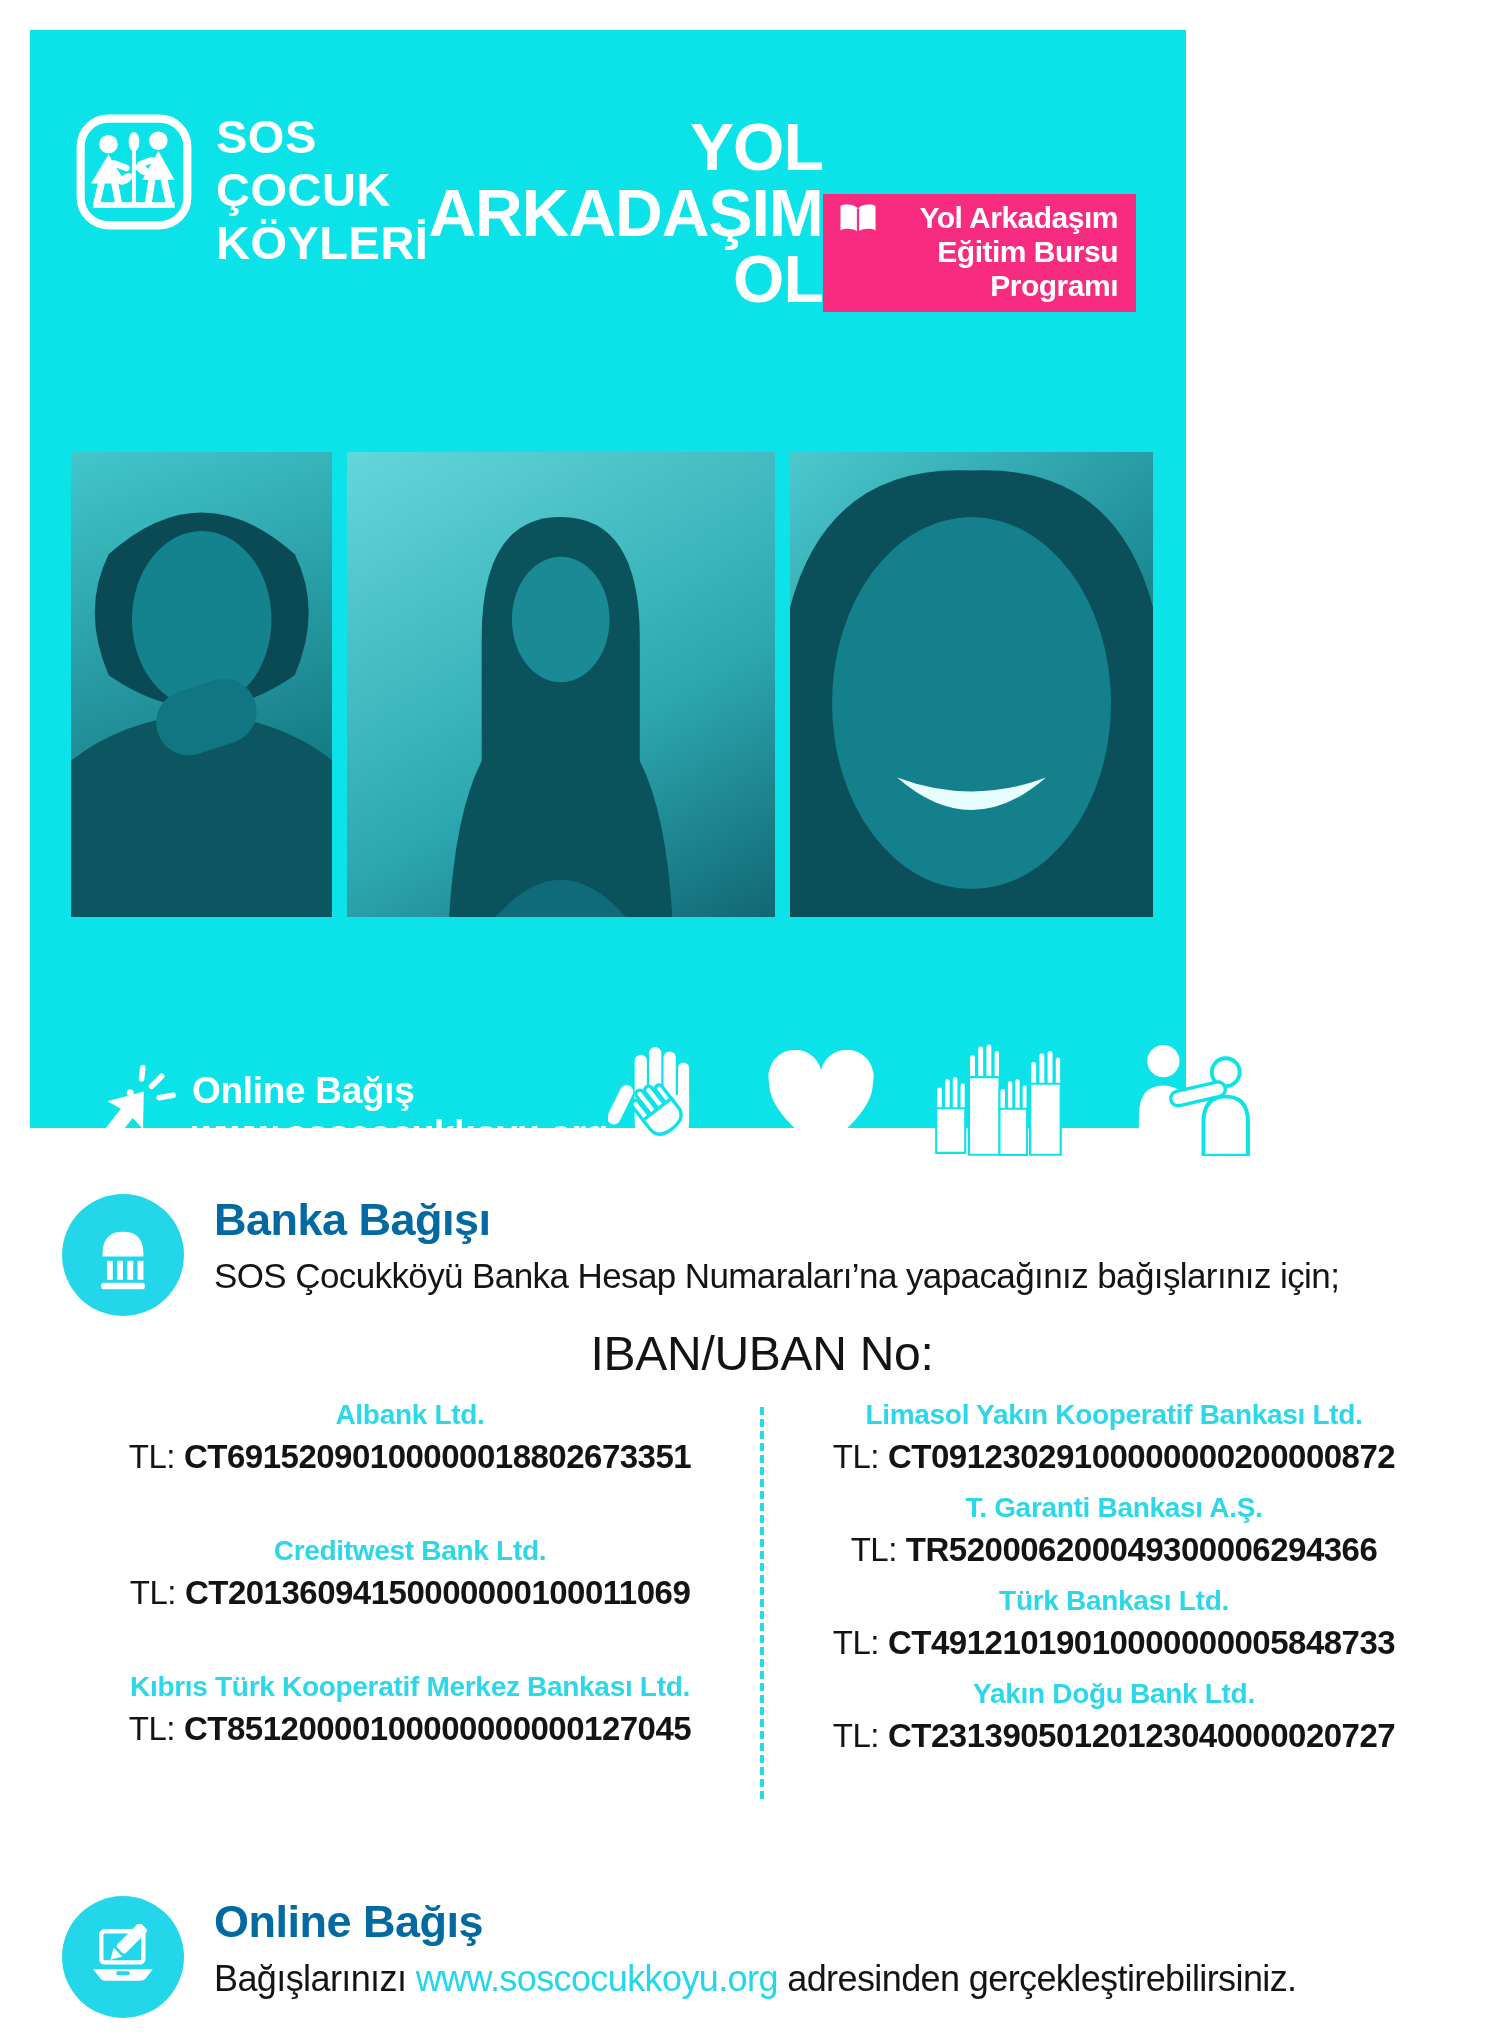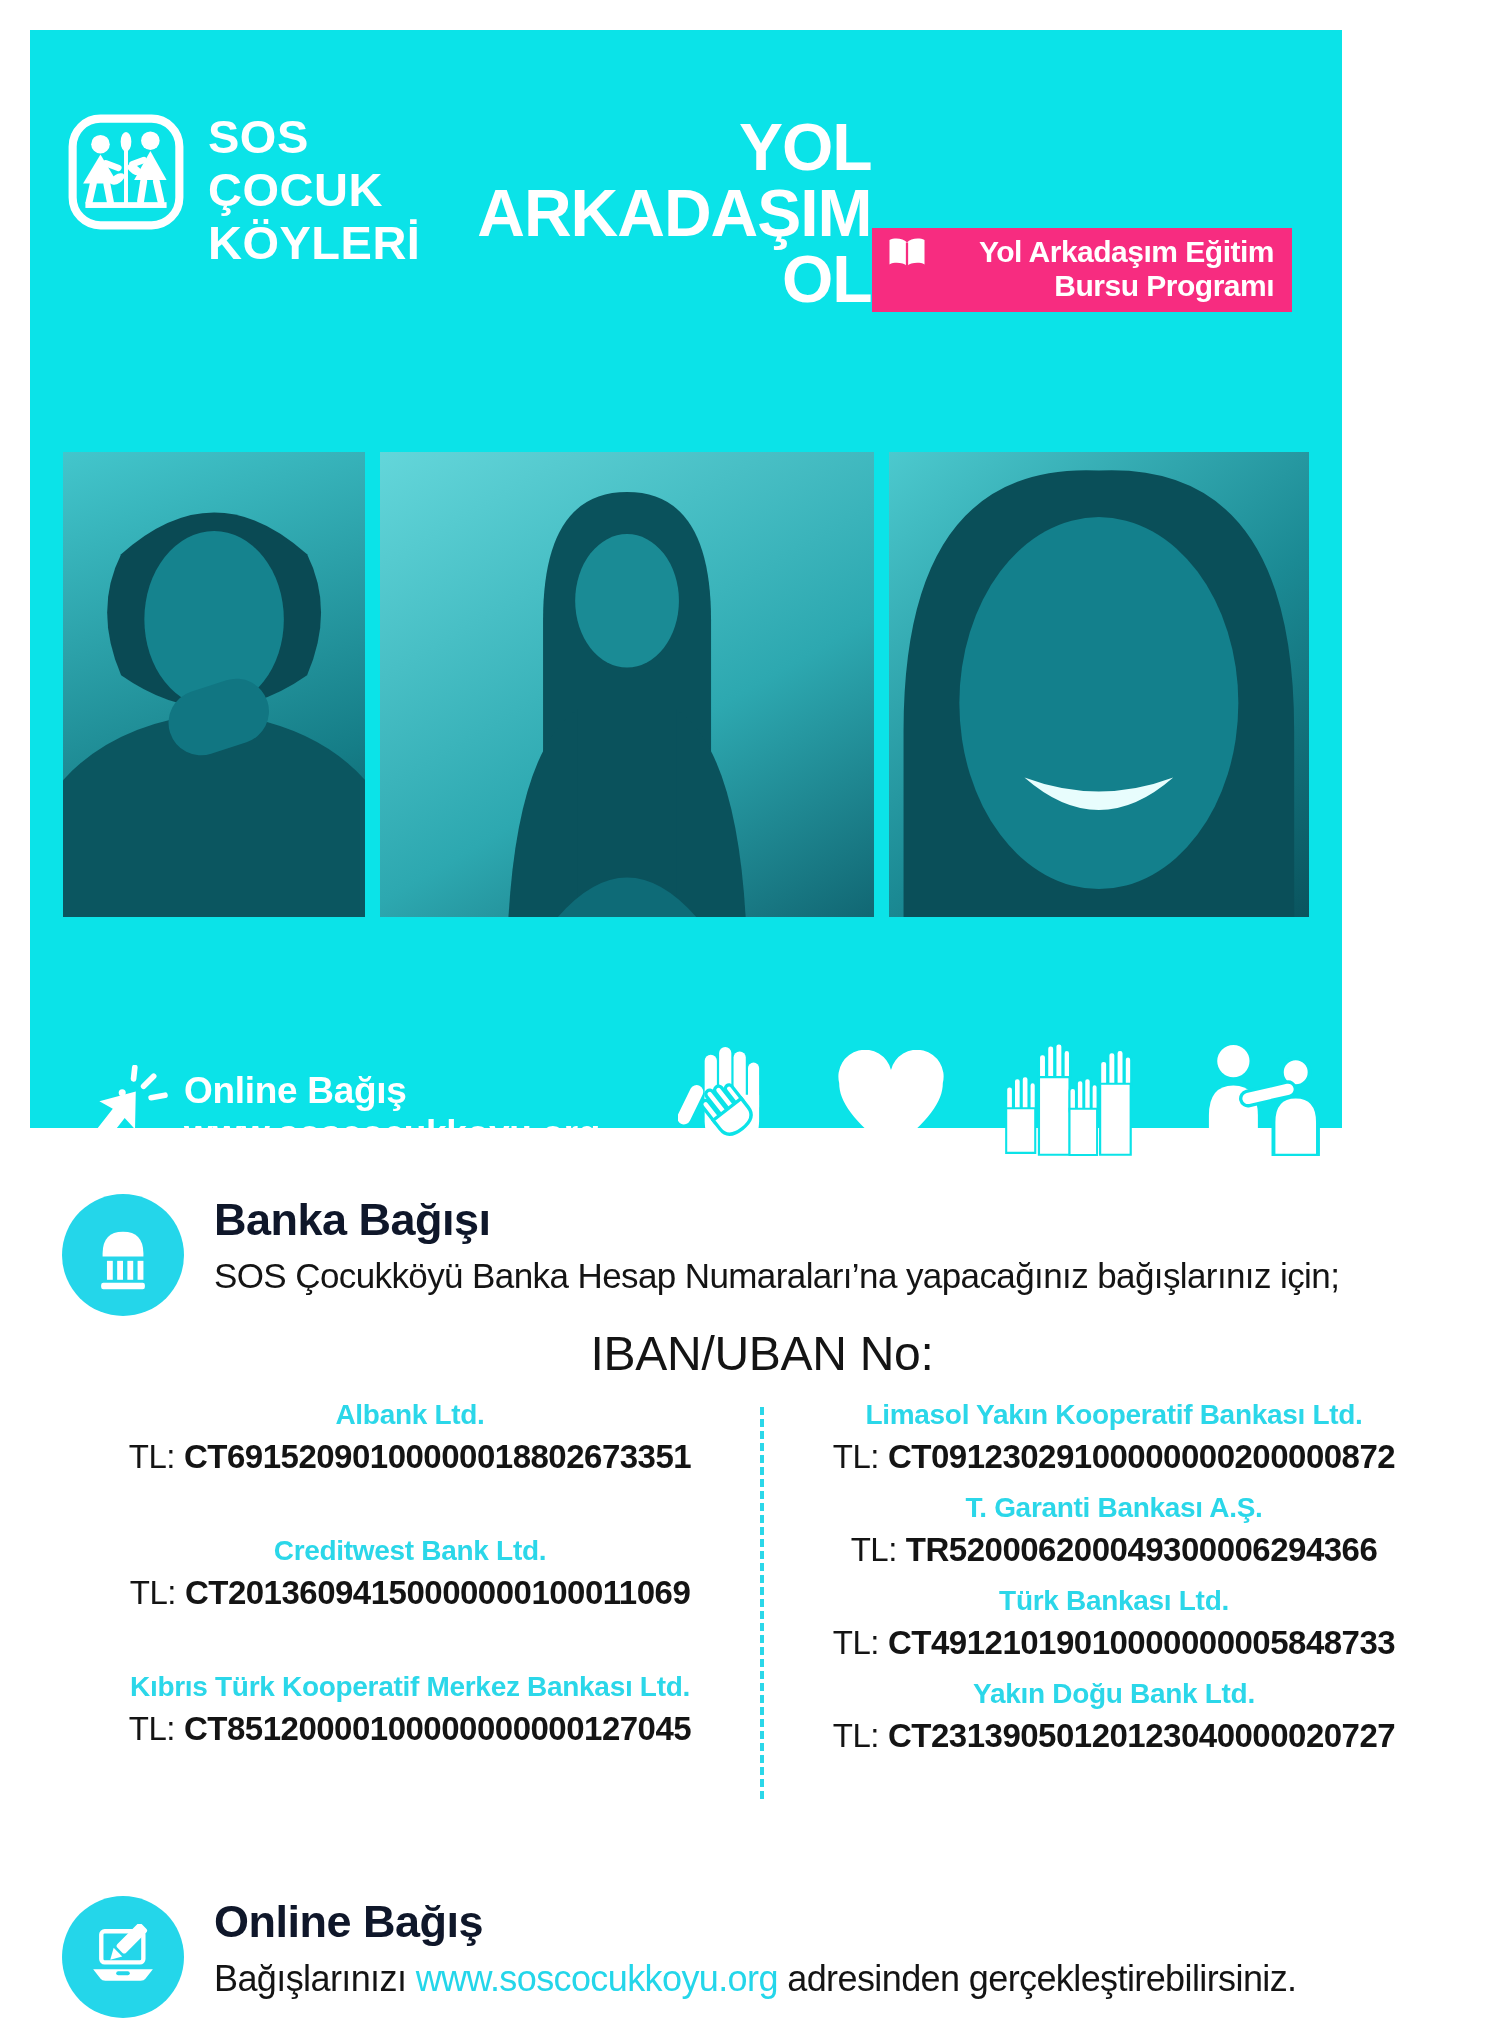--- a/index.html
+++ b/index.html
@@ -2,21 +2,21 @@
 <html><head>
 <meta charset="utf-8">
 <style>
   * { margin:0; padding:0; box-sizing:border-box; }
   html,body { background:#ffffff; }
   .page {
     position:relative; width:1512px; height:2043px; overflow:hidden;
     background:#ffffff; font-family:"Liberation Sans", sans-serif;
   }
   
-  .hero { margin:30px 30px 0 30px; width:1312px; height:1098px; background:#0be3e8; }
+  .hero { margin:30px 30px 0 30px; width:1156px; height:1098px; background:#0be3e8;padding-left:8px; }
   .hero-top { display:flex; justify-content:space-between; align-items:flex-start; padding:84px 50px 0 38px; }
   .brand { display:flex; gap:24px; align-items:flex-start; }
   .brand-logo svg { width:116px; height:116px; display:block; }
   .brand-name { color:#ffffff; font-weight:bold; font-size:47px; line-height:1.13; letter-spacing:.5px; margin-top:-4px; }
   .masthead { text-align:right; display:flex; align-items:flex-end; }
   .masthead-title { color:#ffffff; font-weight:bold; font-size:66px; line-height:1; letter-spacing:-1px; }
   .banner { margin-top:17px; display:inline-flex; align-items:flex-start; gap:13px; background:#f72c80;
             padding:7px 18px 9px 14px; }
   .banner-text { color:#ffffff; font-weight:bold; font-size:30px; letter-spacing:-.5px; }
   .banner svg { width:42px; height:36px; display:block; }
@@ -33,21 +33,21 @@
   .online-cta svg { width:88px; height:88px; display:block; margin-top:-4px; }
   .cta-text { color:#ffffff; font-weight:bold; font-size:37px; line-height:1.18; letter-spacing:-.3px; }
   .hero-icons { display:flex; gap:54px; align-items:flex-end; }
   .hero-icons svg { display:block; }
 
   
   .section { margin-left:62px; margin-right:50px; }
   .section-head { display:flex; gap:30px; align-items:flex-start; }
   .circle-icon { flex:0 0 auto; width:122px; height:122px; border-radius:50%; background:#24d6ea;
                  display:flex; align-items:center; justify-content:center; }
-  .section-title { color:#0f172a; font-weight:bold; font-size:45px; letter-spacing:-.5px; }
+  .section-title { color:#0369a1; font-weight:bold; font-size:45px; letter-spacing:-.5px; }
   .section-sub { color:#141414; font-size:35px; margin-top:10px; letter-spacing:-.6px; white-space:nowrap; }
   .bank-section { margin-top:66px; }
   .iban-label { text-align:center; color:#141414; font-size:48px; margin-top:10px; letter-spacing:-.3px; }
   .columns { display:flex; margin-top:18px; }
   .col { flex:1 1 0; text-align:center; }
   .col-divider { width:0; border-left:4px dashed #2bd7e9; margin:8px 2px; }
   .bank-entry { margin-bottom:16px; }
   .col-left .bank-entry { margin-bottom:59px; }
   .bank-name { color:#2bd7e9; font-weight:bold; font-size:28px; letter-spacing:-.3px; margin-bottom:7px; }
   .iban-line { font-size:33px; color:#141414; letter-spacing:-.5px; }

